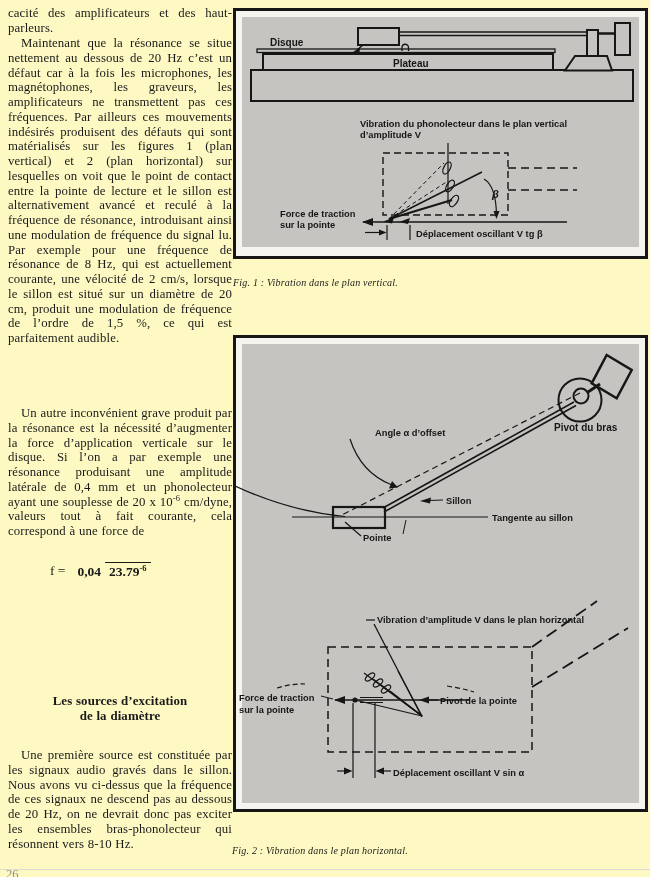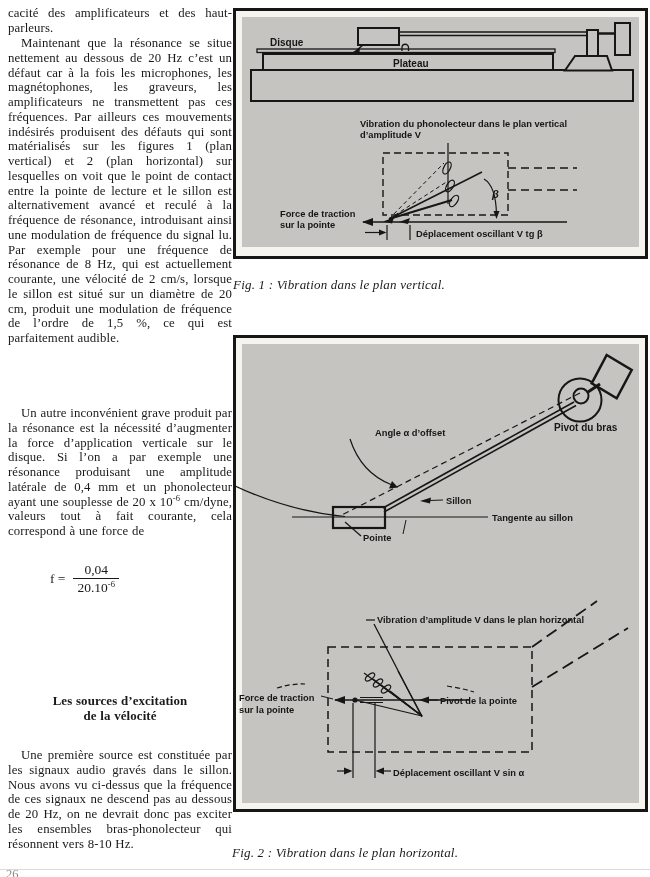--- a/index.html
+++ b/index.html
@@ -1,61 +1,61 @@
 <!DOCTYPE html>
 <html lang="fr"><head>
 <meta charset="utf-8">
 <style>
   html,body{margin:0;padding:0;background:#888;}
-  .page{position:relative;width:650px;height:877px;background:#ffffff;overflow:hidden;
+  .page{position:relative;width:650px;height:877px;background:#fef9c3;overflow:hidden;
         font-family:"Liberation Serif", serif;color:#1a1a1a;}
   
   .column{position:absolute;left:8px;top:0;width:224px;height:877px;}
   .pblock{position:absolute;left:0;width:224px;margin:0;
           font-size:12.8px;line-height:14.75px;text-align:justify;
           letter-spacing:.1px;word-spacing:.4px;hyphens:auto;}
   .indent{text-indent:13px;}
   .heading{font-weight:bold;text-align:center;font-size:12.9px;line-height:15px;}
   .heading span{display:block;}
   sup.exp{font-size:8.5px;line-height:0;vertical-align:super;}
   .formula{position:absolute;left:42px;display:flex;align-items:center;gap:8px;
            font-size:13.5px;}
-  .frac{display:inline-flex;flex-direction:column;align-items:center;line-height:1.15;}
+  .frac{display:inline-flex;flex-direction:row;align-items:flex-end;line-height:1.15;font-weight:bold;}
   .frac .den{border-top:1.3px solid #1a1a1a;padding:1px 4px 0 4px;}
   .frac .num{padding:0 4px;}
   
   .figure{position:absolute;}
-  .caption{position:absolute;margin:0;font-style:italic;font-size:13px;
+  .caption{position:absolute;margin:0;font-style:italic;font-size:10px;
            letter-spacing:.2px;}
   .bottom-rule{position:absolute;left:0;top:869px;width:650px;height:1px;background:#dcdbd5;}
   .page-number{position:absolute;left:6px;top:867px;font-size:12.5px;color:#8a8a85;}
   svg text{font-family:"Liberation Sans", sans-serif;font-weight:bold;fill:#161616;}
 </style>
 </head>
 <body>
 
 <div class="page">
 
   <div class="column">
     <p class="pblock" style="top:6px">cacité des amplificateurs et des haut-parleurs.</p>
     <p class="pblock indent" style="top:36px">Maintenant que la résonance se situe nettement au dessous de 20 Hz c’est un défaut car à la fois les microphones, les magnétophones, les graveurs, les amplificateurs ne transmettent pas ces fréquences. Par ailleurs ces mouvements indésirés produisent des défauts qui sont matérialisés sur les figures 1 (plan vertical) et 2 (plan horizontal) sur lesquelles on voit que le point de contact entre la pointe de lecture et le sillon est alternativement avancé et reculé à la fréquence de résonance, introduisant ainsi une modulation de fréquence du signal lu. Par exemple pour une fréquence de résonance de 8 Hz, qui est actuellement courante, une vélocité de 2 cm/s, lorsque le sillon est situé sur un diamètre de 20 cm, produit une modulation de fréquence de l’ordre de 1,5 %, ce qui est parfaitement audible.</p>
     <p class="pblock indent" style="top:406px"><span>Un autre inconvénient grave produit par la résonance est la nécessité d’augmenter la force d’application verticale sur le disque. Si l’on a par exemple une résonance produisant une amplitude latérale de 0,4 mm et un phonolecteur ayant une souplesse de 20 x 10</span><sup class="exp">-6</sup><span> cm/dyne, valeurs tout à fait courante, cela correspond à une force de</span></p>
 
     <div class="formula" style="top:562px">
       <span>f =</span>
       <span class="frac">
         <span class="num">0,04</span>
-        <span class="den"><span>20.10</span><sup class="exp">-6</sup></span>
+        <span class="den"><span>23.79</span><sup class="exp">-6</sup></span>
       </span>
     </div>
 
 
     <div class="pblock heading" style="top:694px">
       <span>Les sources d’excitation</span>
-      <span>de la vélocité</span>
+      <span>de la diamètre</span>
     </div>
 
     <p class="pblock indent" style="top:748px">Une première source est constituée par les signaux audio gravés dans le sillon. Nous avons vu ci-dessus que la fréquence de ces signaux ne descend pas au dessous de 20 Hz, on ne devrait donc pas exciter les ensembles bras-phonolecteur qui résonnent vers 8-10 Hz.</p>
   </div>
 
   <div class="figure" style="left:233px;top:8px;width:415px;height:216px">
     <svg width="415" height="251" viewBox="0 0 415 251">
       <rect x="1.5" y="1.5" width="412" height="248" fill="#f5f4ef" stroke="#161616" stroke-width="3"></rect>
       <rect x="9" y="9" width="397" height="230" fill="#c5c4c0"></rect>
 

